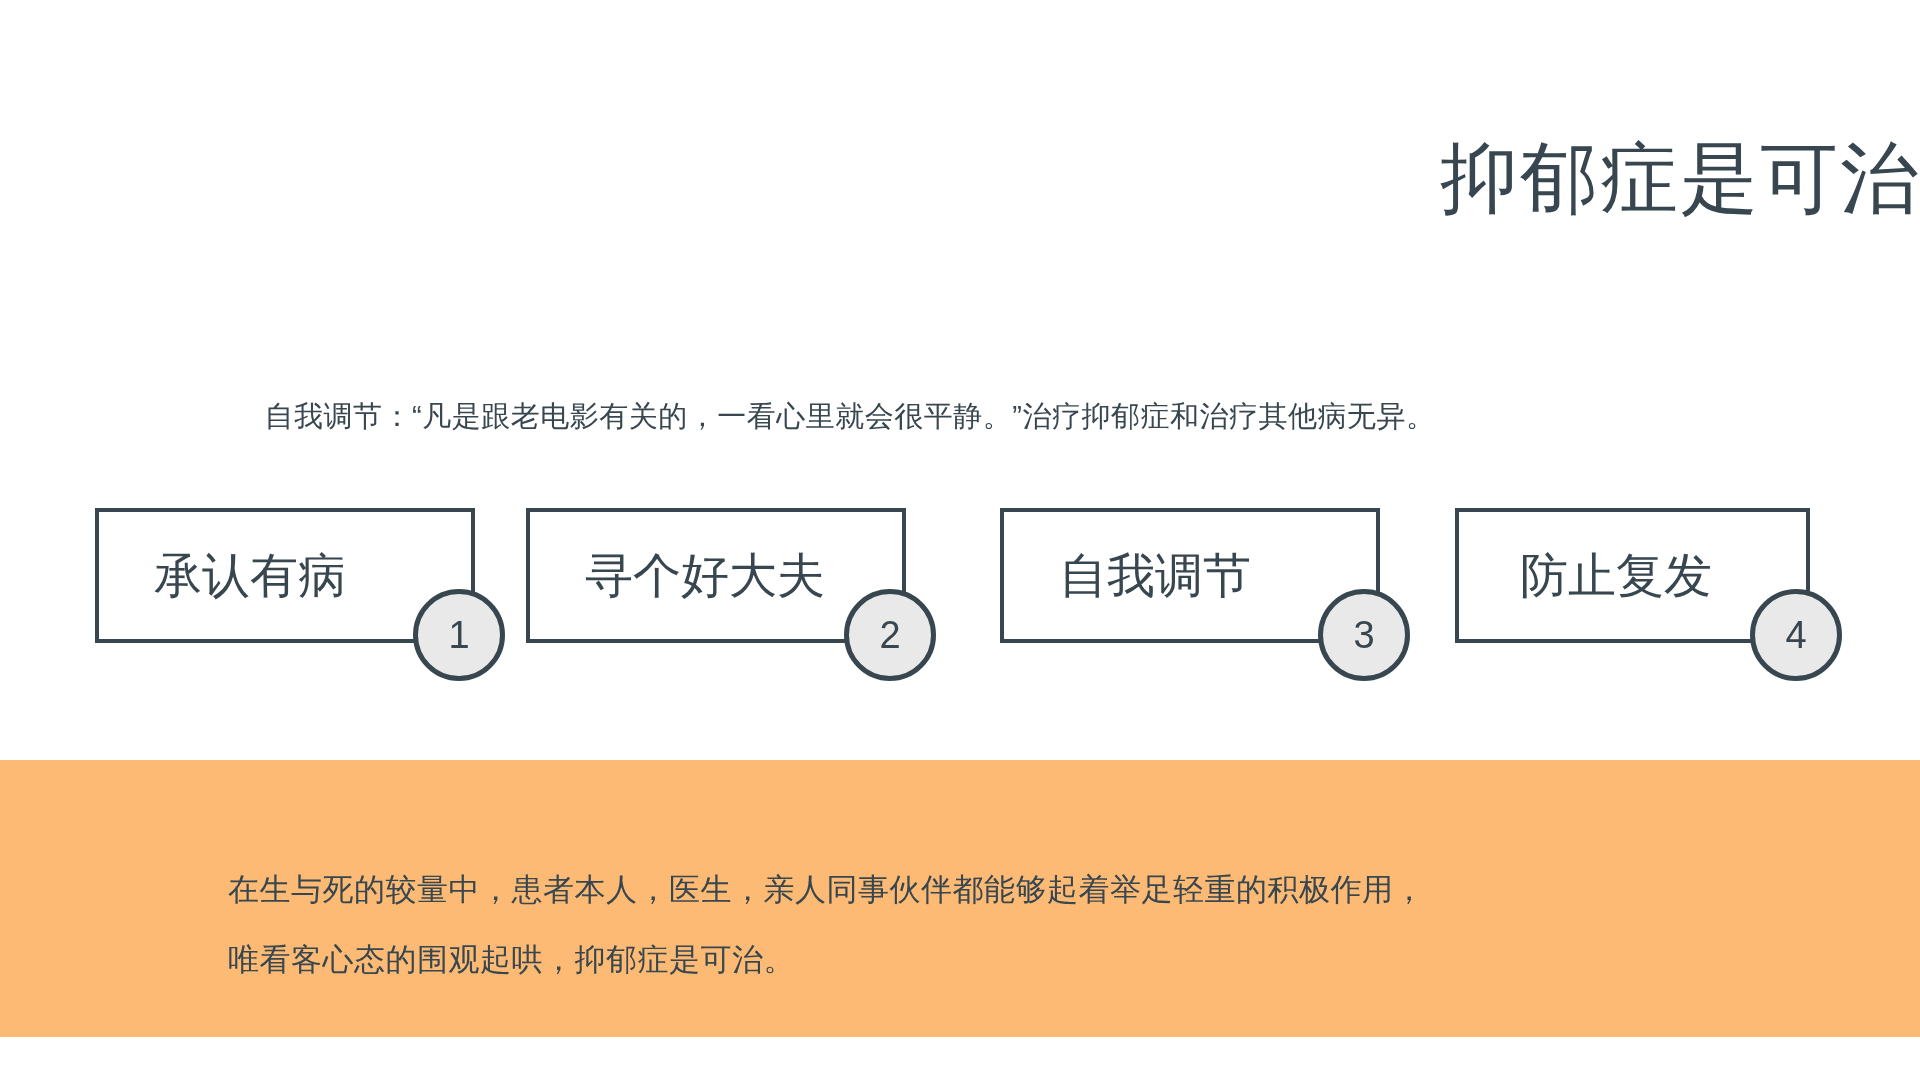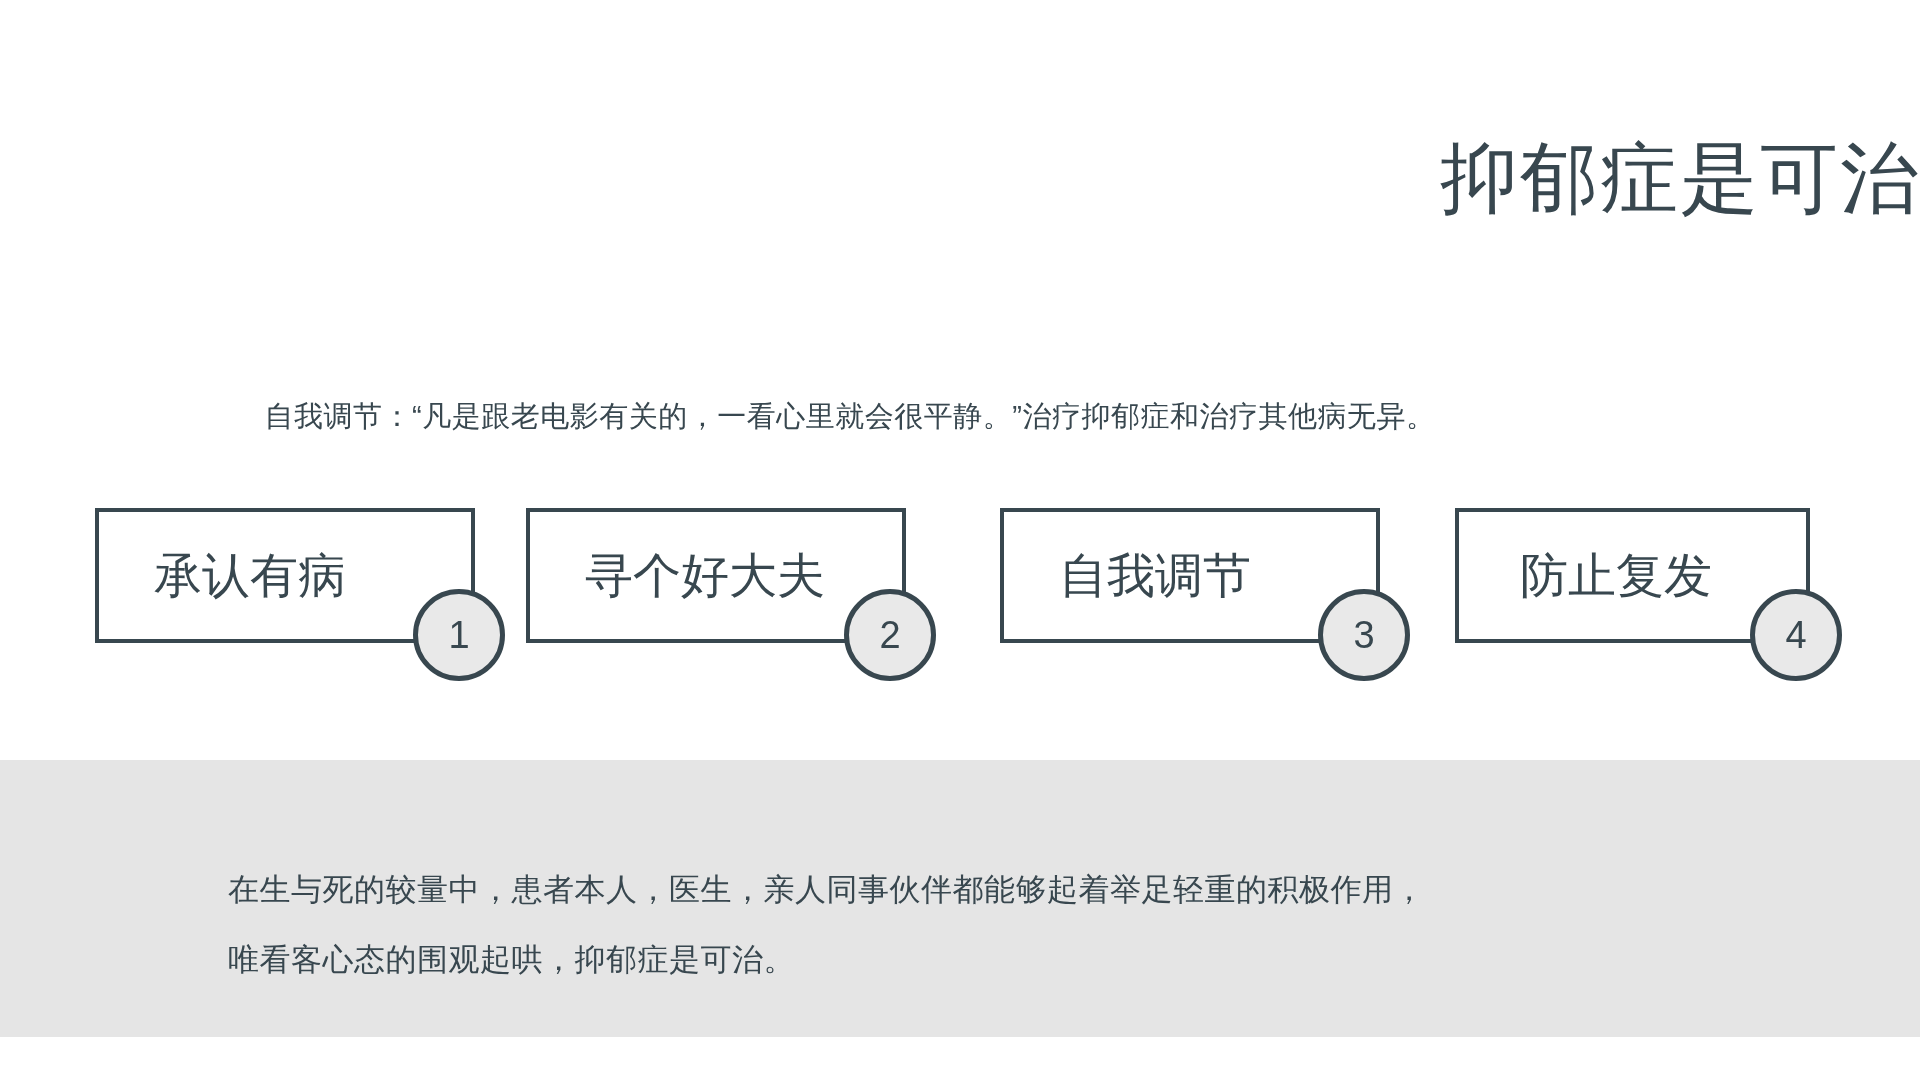--- a/index.html
+++ b/index.html
@@ -105,21 +105,21 @@
   .step-4 { left: 1360px; }
   .step-4 .step-box { width: 355px; }
   .step-4 .step-badge { left: 295px; }
   .step-4 .step-label { width: 315px; padding-left: 50px; }
   .footer {
     position: absolute;
     left: 0;
     top: 760px;
     width: 1920px;
     height: 277px;
-    background: #e5e5e5;
+    background: #fdba74;
   }
   .footer-text {
     position: absolute;
     left: 228px;
     top: 95px;
     width: 1520px;
     font-size: 31px;
     line-height: 70px;
     color: #38474f;
     letter-spacing: 0.5px;

